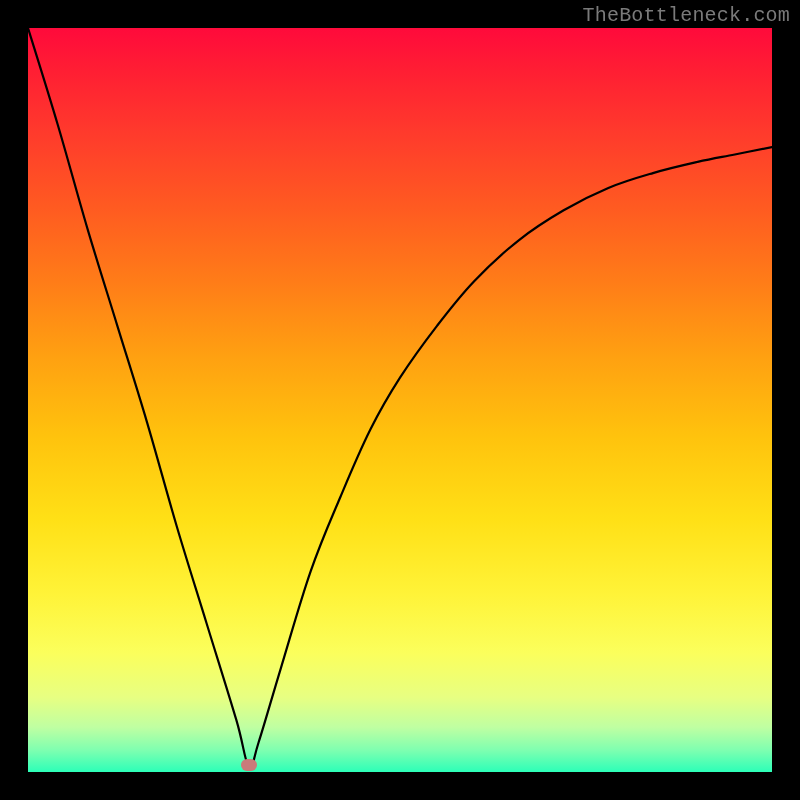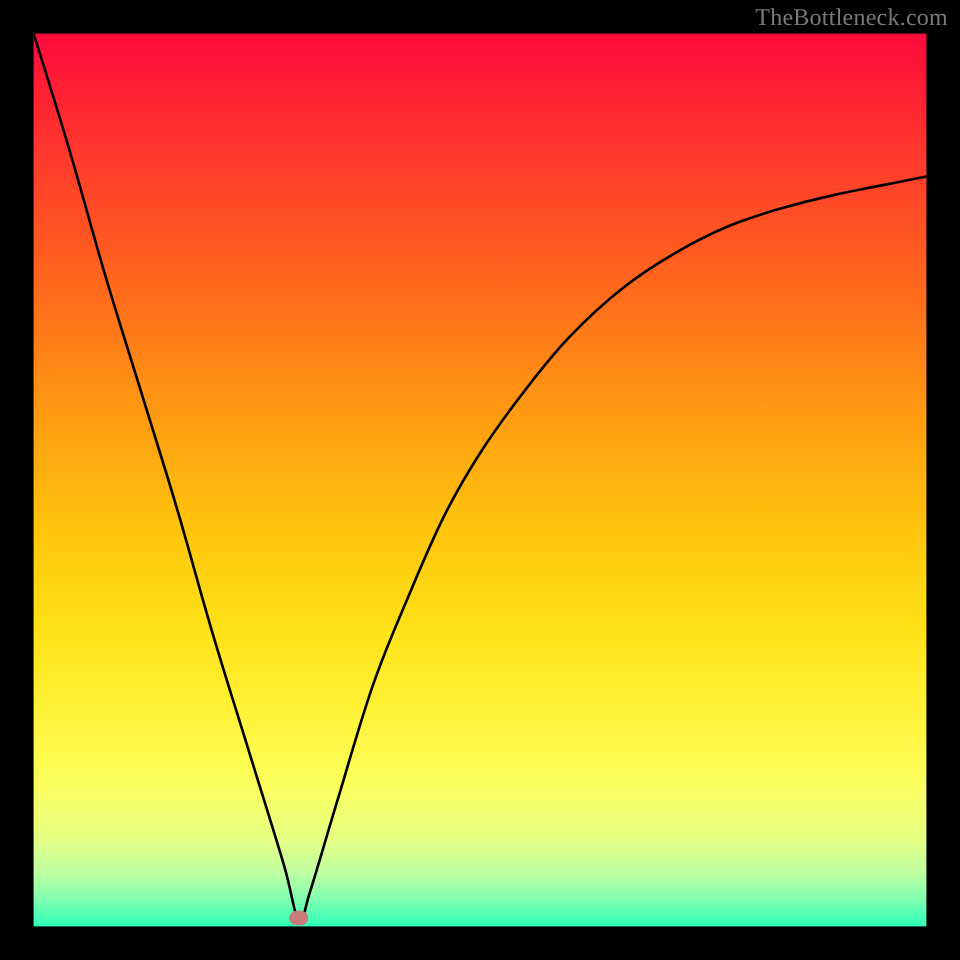--- a/index.html
+++ b/index.html
@@ -51,21 +51,21 @@
     height: 12px;
     border-radius: 6px;
     background: #c97a7a;
     transform: translate(-50%, -50%);
   }
   .watermark {
     position: absolute;
     top: 4px;
     right: 10px;
     color: #7a7a7a;
-    font-family: Liberation Serif, serif;
+    font-family: Liberation Mono, monospace;
     font-size: 20px;
     letter-spacing: 0.2px;
     user-select: none;
   }
 </style>
 </head>
 <body>
 
 <div class="chart-container">
   <div class="plot-area">

